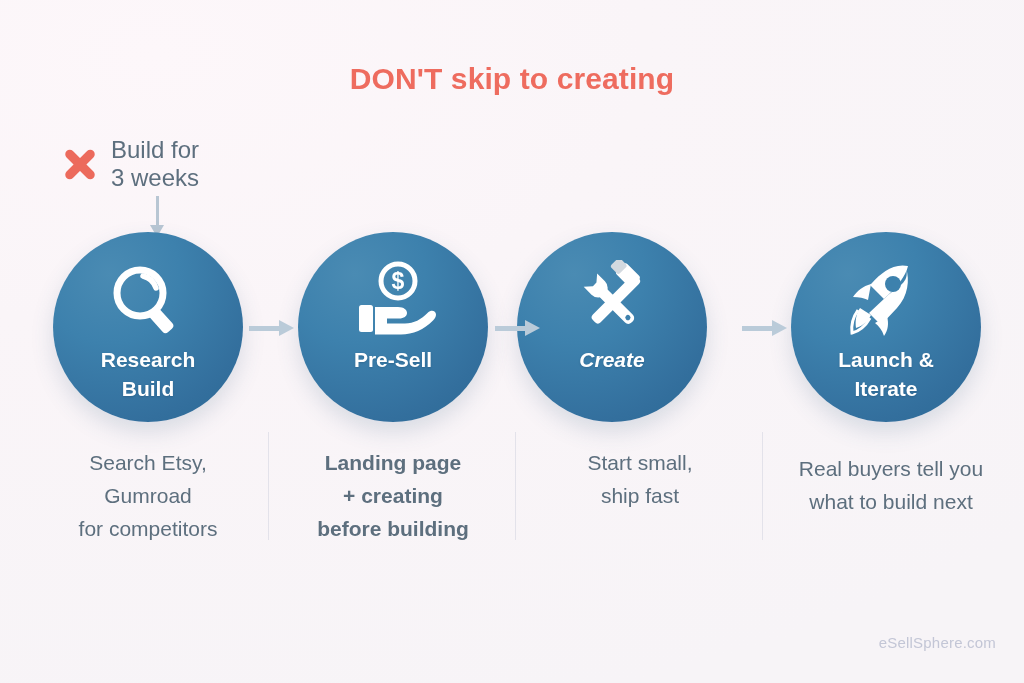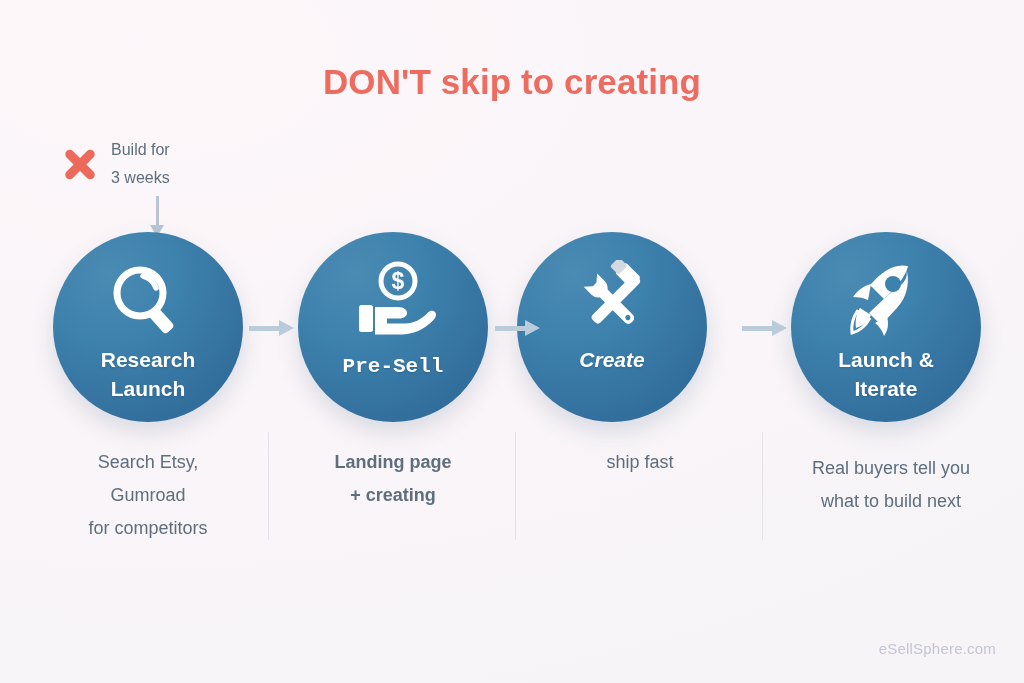--- a/index.html
+++ b/index.html
@@ -23,21 +23,21 @@
     overflow: hidden;
   }
 
   
   #title {
     position: absolute;
     top: 62px;
     left: 0;
     width: 1024px;
     text-align: center;
-    font-size: 35px;
+    font-size: 30px;
     font-weight: bold;
     letter-spacing: 0.1px;
     color: #ee6c5f;
     white-space: nowrap;
   }
 
   
   #warn-group {
     position: absolute;
     left: 58px;
@@ -63,21 +63,21 @@
     display: block;
   }
   #x-mark span.a { transform: rotate(45deg); }
   #x-mark span.b { transform: rotate(-45deg); }
 
   #warn-text {
     position: absolute;
     left: 53px;
     top: 0px;
     width: 150px;
-    font-size: 16px;
+    font-size: 24px;
     line-height: 28px;
     color: #5d6f7e;
   }
   #warn-text .l { display: block; }
 
   #down-arrow {
     position: absolute;
     left: 85px;
     top: 60px;
     width: 30px;
@@ -175,21 +175,21 @@
     border-bottom: 8.5px solid transparent;
     border-left: 15px solid #bacbd9;
   }
 
   
   .caption {
     position: absolute;
     top: 446px;
     width: 230px;
     text-align: center;
-    font-size: 18px;
+    font-size: 21px;
     line-height: 33px;
     color: #5d6f7e;
   }
   .caption .l { display: block; }
   .caption.p1 { left: 33px; }
   .caption.p2 { left: 278px; font-weight: bold; }
   .caption.p3 { left: 525px; }
   .caption.p4 { left: 771px; width: 250px; left: 766px; margin-top: 6px; }
 
   .divider {
@@ -200,21 +200,21 @@
     background: #e3e2ea;
   }
   .divider.d1 { left: 268px; }
   .divider.d2 { left: 515px; }
   .divider.d3 { left: 762px; }
 
   
   #footer {
     position: absolute;
     right: 28px;
-    bottom: 26px;
+    bottom: 32px;
     font-size: 15px;
     color: #c3c6d6;
     letter-spacing: 0.2px;
   }
 </style>
 </head>
 <body>
 
 <div id="canvas">
 
@@ -238,34 +238,34 @@
   <div class="circle c1">
     <div class="circle-icon">
       <svg viewBox="0 0 96 82">
         <circle cx="40" cy="33" r="23" fill="none" stroke="#ffffff" stroke-width="7"></circle>
         <path d="M43 16 a18 18 0 0 1 13 12" fill="none" stroke="#ffffff" stroke-width="5.5" stroke-linecap="round"></path>
         <rect x="55" y="48" width="13" height="26" rx="4" fill="#ffffff" transform="rotate(-42 61 61)"></rect>
       </svg>
     </div>
     <div class="circle-label">
       <span class="l">Research</span>
-      <span class="l">Launch</span>
+      <span class="l">Build</span>
     </div>
   </div>
 
   <div class="circle c2">
     <div class="circle-icon">
       <svg viewBox="0 0 96 82">
         <circle cx="53" cy="21" r="17" fill="none" stroke="#ffffff" stroke-width="5"></circle>
         <text x="53" y="29" text-anchor="middle" font-family="Liberation Sans, sans-serif" font-size="23" font-weight="bold" fill="#ffffff">$</text>
         <rect x="14" y="45" width="14" height="27" rx="2.5" fill="#ffffff"></rect>
         <path d="M30 47 h23 c6 0 9 3 9 6 c0 3 -3 5.5 -8 5.5 h-12 v5 h18 c9 0 16 -4 23 -11 c3 -3 8 -2 8 2 c0 2 -1 4 -3 6 c-9 9 -20 14 -32 14 h-26 z" fill="#ffffff"></path>
       </svg>
     </div>
-    <div class="circle-label" style="top: 120px; font-family: Liberation Mono, monospace;">
+    <div class="circle-label" style="top: 113px;">
       <span class="l">Pre-Sell</span>
 
     </div>
   </div>
 
   <div class="circle c3">
     <div class="circle-icon">
       <svg viewBox="0 0 96 82">
         <g transform="rotate(45 48 41)">
           <rect x="44" y="6" width="11" height="62" rx="4" fill="#ffffff"></rect>
@@ -320,22 +320,24 @@
   <div class="divider d3"></div>
 
   <div class="caption p1">
     <span class="l">Search Etsy,</span>
     <span class="l">Gumroad</span>
     <span class="l">for competitors</span>
   </div>
   <div class="caption p2">
     <span class="l">Landing page</span>
     <span class="l">+ creating</span>
+    <span class="l">before building</span>
   </div>
   <div class="caption p3">
+    <span class="l">Start small,</span>
     <span class="l">ship fast</span>
   </div>
   <div class="caption p4">
     <span class="l">Real buyers tell you</span>
     <span class="l">what to build next</span>
   </div>
 
   <div id="footer">eSellSphere.com</div>
 
 </div>

